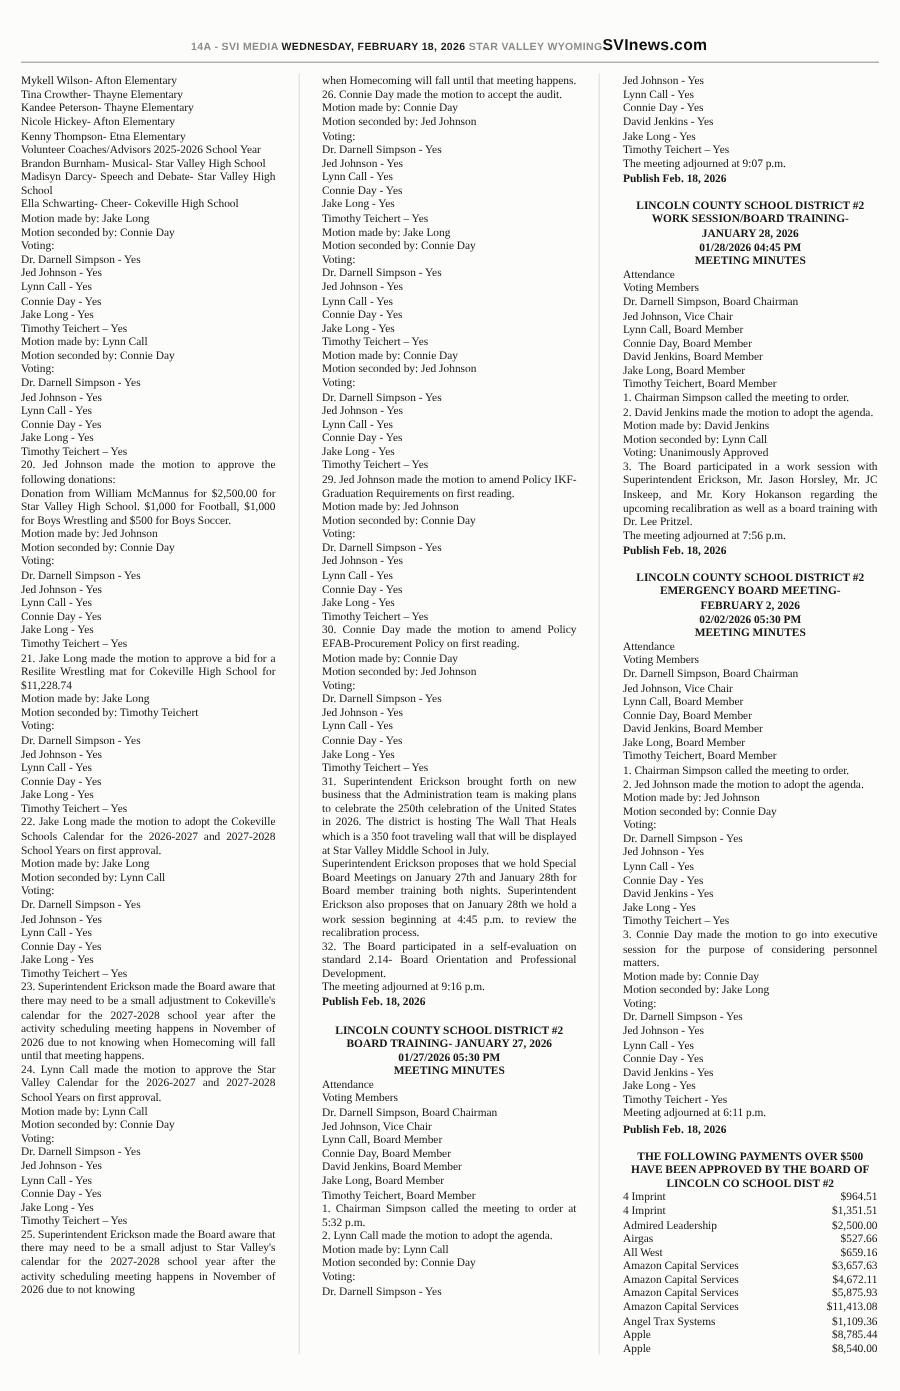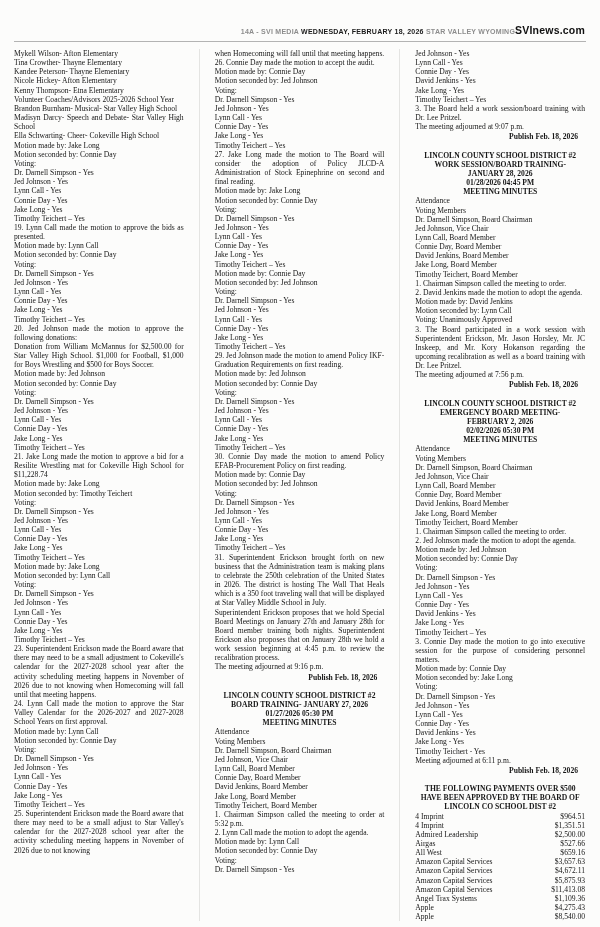--- a/index.html
+++ b/index.html
@@ -5,33 +5,33 @@
   html,body{margin:0;padding:0;}
   body{
     width:600px;height:927px;
     background:#fcfcfb;
     font-family:"Liberation Serif",serif;
     color:#161616;
     overflow:hidden;
     position:relative;
   }
   .masthead{
-    display:flex;justify-content:flex-end;align-items:baseline;
+    display:flex;justify-content:center;align-items:baseline;
     padding:24px 15px 3px 14px;
     font-family:"Liberation Sans",sans-serif;
   }
   .mh-left{font-size:7px;letter-spacing:.25px;color:#8d8d8d;font-weight:bold;}
   .mh-left .mh-date{color:#1b1b1b;}
   .mh-site{font-size:10.5px;font-weight:bold;color:#101010;letter-spacing:.2px;}
   .rule{border:0;border-top:1px solid #b3b3b3;margin:2px 14px 7px 14px;}
   .cols{display:flex;padding:0 15px 0 14px;gap:15px;}
   .divider{width:1px;background:#e4e4e2;flex:0 0 1px;}
   .col{flex:1 1 0;font-size:7.6px;line-height:9.15px;min-width:0;}
   .col p{margin:0;text-align:justify;text-justify:inter-word;}
-  .col p.pub{text-align:right;font-weight:bold;padding-right:7px;margin:1px 0 9px 0;}
+  .col p.pub{text-align:left;font-weight:bold;padding-right:7px;margin:1px 0 9px 0;}
   .col p.h{text-align:center;font-weight:bold;padding:0 4px;}
   .col p.pay{display:flex;justify-content:space-between;text-align:left;}
   .col p.pay span{white-space:nowrap;text-align:center;}
 </style>
 </head>
 <body>
 
 <div class="masthead">
   <div class="mh-left"><span>14A - SVI MEDIA </span><span class="mh-date">WEDNESDAY, FEBRUARY 18, 2026 </span><span>STAR VALLEY WYOMING</span></div>
   <div class="mh-site">SVInews.com</div>
@@ -51,21 +51,20 @@
       <p class="p">Ella Schwarting- Cheer- Cokeville High School</p>
       <p class="p">Motion made by: Jake Long</p>
       <p class="p">Motion seconded by: Connie Day</p>
       <p class="p">Voting:</p>
       <p class="p">Dr. Darnell Simpson - Yes</p>
       <p class="p">Jed Johnson - Yes</p>
       <p class="p">Lynn Call - Yes</p>
       <p class="p">Connie Day - Yes</p>
       <p class="p">Jake Long - Yes</p>
       <p class="p">Timothy Teichert – Yes</p>
-      <p class="p">19. Lynn Call made the motion to approve the bids as presented.</p>
       <p class="p">Motion made by: Lynn Call</p>
       <p class="p">Motion seconded by: Connie Day</p>
       <p class="p">Voting:</p>
       <p class="p">Dr. Darnell Simpson - Yes</p>
       <p class="p">Jed Johnson - Yes</p>
       <p class="p">Lynn Call - Yes</p>
       <p class="p">Connie Day - Yes</p>
       <p class="p">Jake Long - Yes</p>
       <p class="p">Timothy Teichert – Yes</p>
       <p class="p">20.  Jed Johnson made the motion to approve the following donations:</p>
@@ -82,20 +81,21 @@
       <p class="p">21. Jake Long made the motion to approve a bid for a Resilite Wrestling mat for Cokeville High School for $11,228.74</p>
       <p class="p">Motion made by: Jake Long</p>
       <p class="p">Motion seconded by: Timothy Teichert</p>
       <p class="p">Voting:</p>
       <p class="p">Dr. Darnell Simpson - Yes</p>
       <p class="p">Jed Johnson - Yes</p>
       <p class="p">Lynn Call - Yes</p>
       <p class="p">Connie Day - Yes</p>
       <p class="p">Jake Long - Yes</p>
       <p class="p">Timothy Teichert – Yes</p>
+      <p class="p">22. Jake Long made the motion to adopt the Cokeville Schools Calendar for the 2026-2027 and 2027-2028 School Years on first approval.</p>
       <p class="p">Motion made by: Jake Long</p>
       <p class="p">Motion seconded by: Lynn Call</p>
       <p class="p">Voting:</p>
       <p class="p">Dr. Darnell Simpson - Yes</p>
       <p class="p">Jed Johnson - Yes</p>
       <p class="p">Lynn Call - Yes</p>
       <p class="p">Connie Day - Yes</p>
       <p class="p">Jake Long - Yes</p>
       <p class="p">Timothy Teichert – Yes</p>
       <p class="p">23. Superintendent Erickson made the Board aware that there may need to be a small adjustment to Cokeville's calendar for the 2027-2028 school year after the activity scheduling meeting happens in November of 2026 due to not knowing when Homecoming will fall until that meeting happens.</p>
@@ -117,21 +117,20 @@
       <p class="p">26. Connie Day made the motion to accept the audit.</p>
       <p class="p">Motion made by: Connie Day</p>
       <p class="p">Motion seconded by: Jed Johnson</p>
       <p class="p">Voting:</p>
       <p class="p">Dr. Darnell Simpson - Yes</p>
       <p class="p">Jed Johnson - Yes</p>
       <p class="p">Lynn Call - Yes</p>
       <p class="p">Connie Day - Yes</p>
       <p class="p">Jake Long - Yes</p>
       <p class="p">Timothy Teichert – Yes</p>
-      <p class="p">27. Jake Long made the motion to The Board will consider the adoption of Policy JLCD-A Administration of Stock Epinephrine on second and final reading.</p>
       <p class="p">Motion made by: Jake Long</p>
       <p class="p">Motion seconded by: Connie Day</p>
       <p class="p">Voting:</p>
       <p class="p">Dr. Darnell Simpson - Yes</p>
       <p class="p">Jed Johnson - Yes</p>
       <p class="p">Lynn Call - Yes</p>
       <p class="p">Connie Day - Yes</p>
       <p class="p">Jake Long - Yes</p>
       <p class="p">Timothy Teichert – Yes</p>
       <p class="p">Motion made by: Connie Day</p>
@@ -158,20 +157,21 @@
       <p class="p">Motion seconded by: Jed Johnson</p>
       <p class="p">Voting:</p>
       <p class="p">Dr. Darnell Simpson - Yes</p>
       <p class="p">Jed Johnson - Yes</p>
       <p class="p">Lynn Call - Yes</p>
       <p class="p">Connie Day - Yes</p>
       <p class="p">Jake Long - Yes</p>
       <p class="p">Timothy Teichert – Yes</p>
       <p class="p">31. Superintendent Erickson brought forth on new business that the Administration team is making plans to celebrate the 250th celebration of the United States in 2026. The district is hosting The Wall That Heals which is a 350 foot traveling wall that will be displayed at Star Valley Middle School in July.</p>
       <p class="p">Superintendent Erickson proposes that we hold Special Board Meetings on January 27th and January 28th for Board member training both nights. Superintendent Erickson also proposes that on January 28th we hold a work session beginning at 4:45 p.m. to review the recalibration process.</p>
+      <p class="p">32. The Board participated in a self-evaluation on standard 2.14- Board Orientation and Professional Development.</p>
       <p class="p">The meeting adjourned at 9:16 p.m.</p>
       <p class="pub">Publish Feb. 18, 2026</p>
       <p class="h">LINCOLN COUNTY SCHOOL DISTRICT #2</p>
       <p class="h">BOARD TRAINING- JANUARY 27, 2026</p>
       <p class="h">01/27/2026 05:30 PM</p>
       <p class="h">MEETING MINUTES</p>
       <p class="p">Attendance</p>
       <p class="p">Voting Members</p>
       <p class="p">Dr. Darnell Simpson, Board Chairman</p>
       <p class="p">Jed Johnson, Vice Chair</p>
@@ -188,21 +188,20 @@
       <p class="p">Dr. Darnell Simpson - Yes</p>
     </div>
   <div class="divider"></div>
   <div class="col">
       <p class="p">Jed Johnson - Yes</p>
       <p class="p">Lynn Call - Yes</p>
       <p class="p">Connie Day - Yes</p>
       <p class="p">David Jenkins - Yes</p>
       <p class="p">Jake Long - Yes</p>
       <p class="p">Timothy Teichert – Yes</p>
-      <p class="p">3. The Board held a work session/board training with Dr. Lee Pritzel.</p>
       <p class="p">The meeting adjourned at 9:07 p.m.</p>
       <p class="pub">Publish Feb. 18, 2026</p>
       <p class="h">LINCOLN COUNTY SCHOOL DISTRICT #2</p>
       <p class="h">WORK SESSION/BOARD TRAINING- JANUARY 28, 2026</p>
       <p class="h">01/28/2026 04:45 PM</p>
       <p class="h">MEETING MINUTES</p>
       <p class="p">Attendance</p>
       <p class="p">Voting Members</p>
       <p class="p">Dr. Darnell Simpson, Board Chairman</p>
       <p class="p">Jed Johnson, Vice Chair</p>
@@ -293,20 +292,20 @@
       <p class="pay">
         <span>Amazon Capital Services</span>
         <span>$11,413.08</span>
       </p>
       <p class="pay">
         <span>Angel Trax Systems</span>
         <span>$1,109.36</span>
       </p>
       <p class="pay">
         <span>Apple</span>
-        <span>$4,275.43</span>
+        <span>$8,785.44</span>
       </p>
       <p class="pay">
         <span>Apple</span>
         <span>$8,540.00</span>
       </p>
     </div>
 </div>
 
 </body></html>

